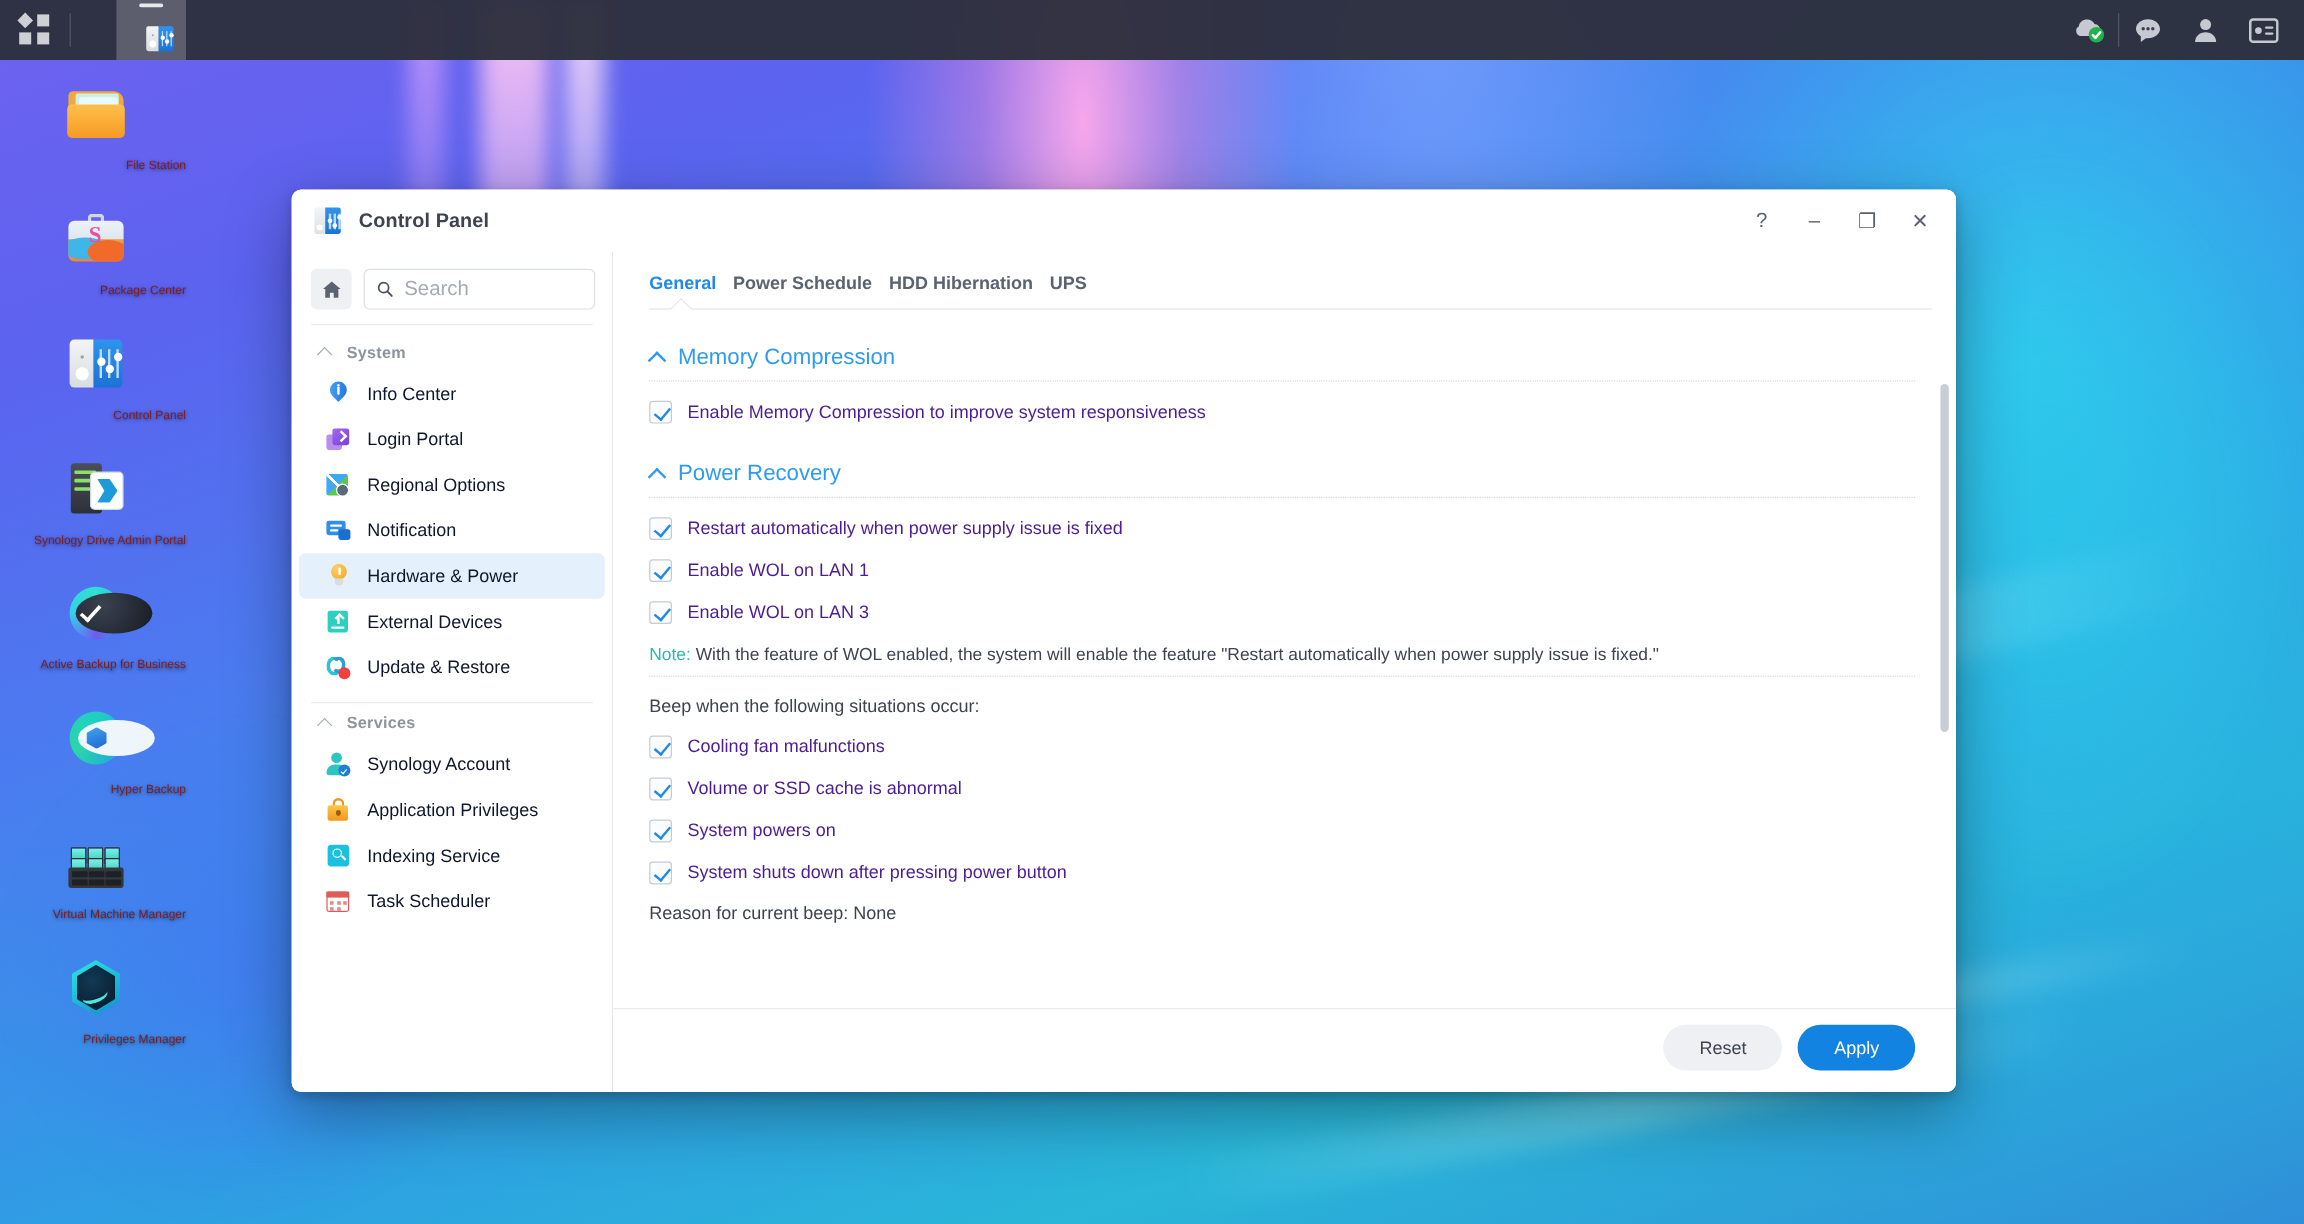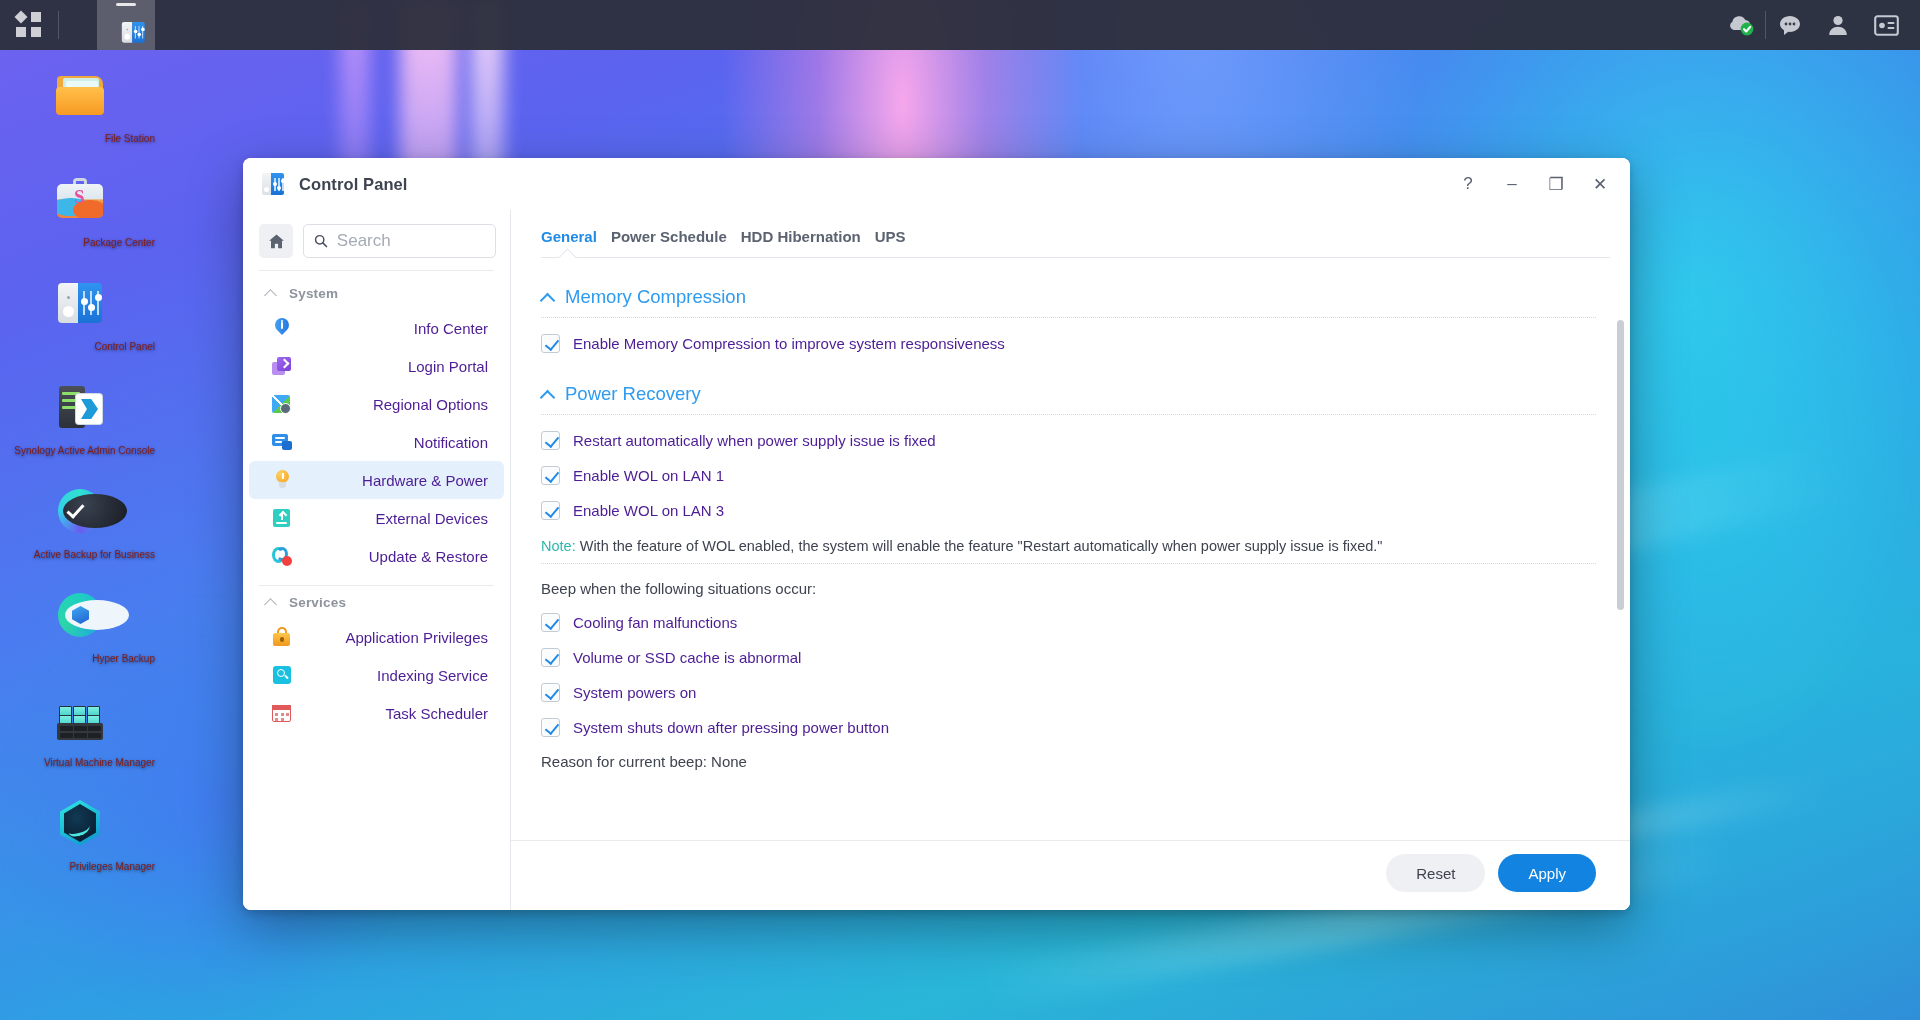--- a/index.html
+++ b/index.html
@@ -179,22 +179,22 @@
     font-size: 13.5px; font-weight: bold; color: #8d949e; letter-spacing: 0.2px; cursor: pointer;
   }
   .chev-up {
     width: 11px; height: 11px; position: relative; flex: 0 0 11px;
   }
   .chev-up::before {
     content:''; position:absolute; left:1px; top:3px; width:8px; height:8px;
     border-left:1.6px solid #a8aeb7; border-top:1.6px solid #a8aeb7; transform: rotate(45deg);
   }
   .sb-item {
-    display: flex; align-items: center; gap: 2px; padding: 8px 16px 8px 22px;
-    font-size: 15px; color: #4c1d95; cursor: pointer; margin: 0 6px; border-radius: 6px; justify-content: space-between;
+    display: flex; align-items: center; gap: 13px; padding: 8px 16px 8px 22px;
+    font-size: 15px; color: #0f172a; cursor: pointer; margin: 0 6px; border-radius: 6px;
   }
   .sb-item.active { background: #e4f0fb; }
   .sb-ic { width: 22px; height: 22px; position: relative; flex: 0 0 22px; }
 
   
   .ic-info .pin { position:absolute; left:4px; top:1px; width:14px; height:14px; border-radius:50% 50% 50% 0; transform:rotate(-45deg); background:linear-gradient(140deg,#4aa8f5,#1f6fe0); }
   .ic-info .i { position:absolute; left:10px; top:5px; width:2.4px; height:7px; background:#fff; border-radius:1px; }
   .ic-info .d { position:absolute; left:10px; top:2.5px; width:2.4px; height:2.4px; border-radius:50%; background:#fff; }
 
   .ic-login .sq1 { position:absolute; left:1px; top:7px; width:13px; height:13px; background:#b98ef0; border-radius:2px; }
@@ -418,21 +418,21 @@
 
   <div class="desk-ic">
     <span class="glyph ic-drv">
       <span class="rack"></span>
       <span class="bar" style="top:12px;"></span>
         <span class="bar" style="top:19px;"></span>
         <span class="bar" style="top:26px;"></span>
       <span class="doc"></span>
         <span class="d"></span>
     </span>
-    <span class="lbl">Synology Active Admin Console</span>
+    <span class="lbl">Synology Drive Admin Portal</span>
   </div>
 
   <div class="desk-ic">
     <span class="glyph ic-abb">
       <span class="ring"></span>
         <span class="inner"></span>
         <span class="chk"></span>
     </span>
     <span class="lbl">Active Backup for Business</span>
   </div>
@@ -589,20 +589,29 @@
           <span>Update &amp; Restore</span>
         </div>
 
         <div class="sb-sep" style="margin-top:10px;"></div>
 
         <div class="sb-group">
           <span class="chev-up"></span>
           <span>Services</span>
         </div>
 
+        <div class="sb-item">
+          <span class="sb-ic ic-acc">
+              <span class="head"></span>
+              <span class="body"></span>
+              <span class="badge"></span>
+              <span class="bchk"></span>
+            </span>
+          <span>Synology Account</span>
+        </div>
 
         <div class="sb-item">
           <span class="sb-ic ic-app">
               <span class="sh"></span>
               <span class="lock"></span>
               <span class="kh"></span>
             </span>
           <span>Application Privileges</span>
         </div>
 

